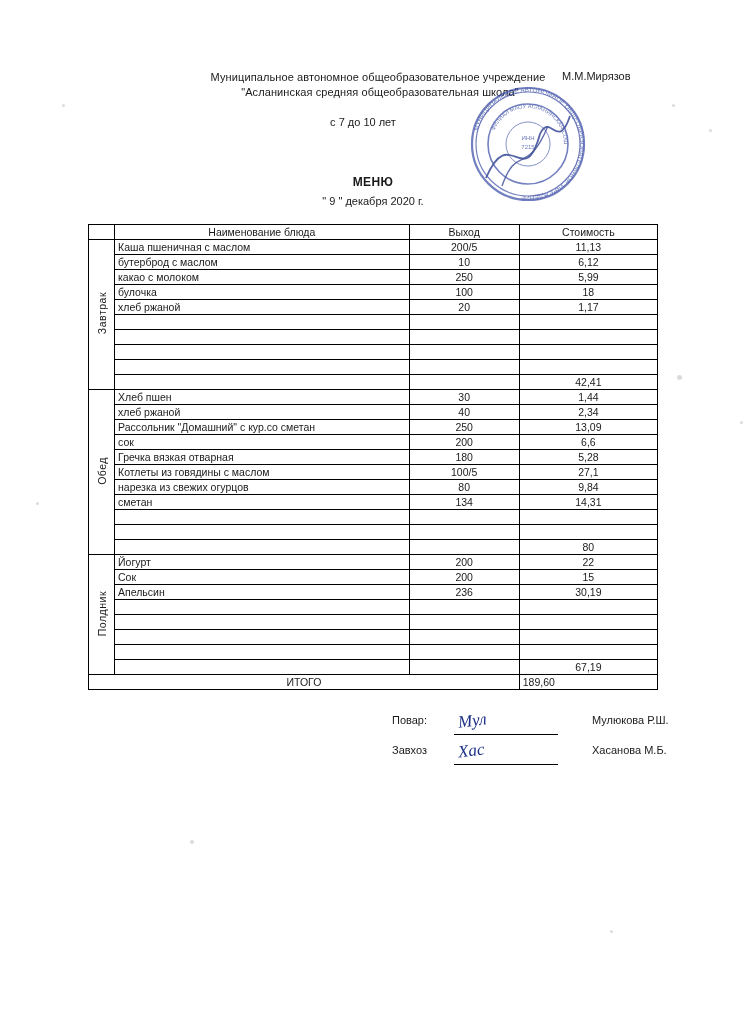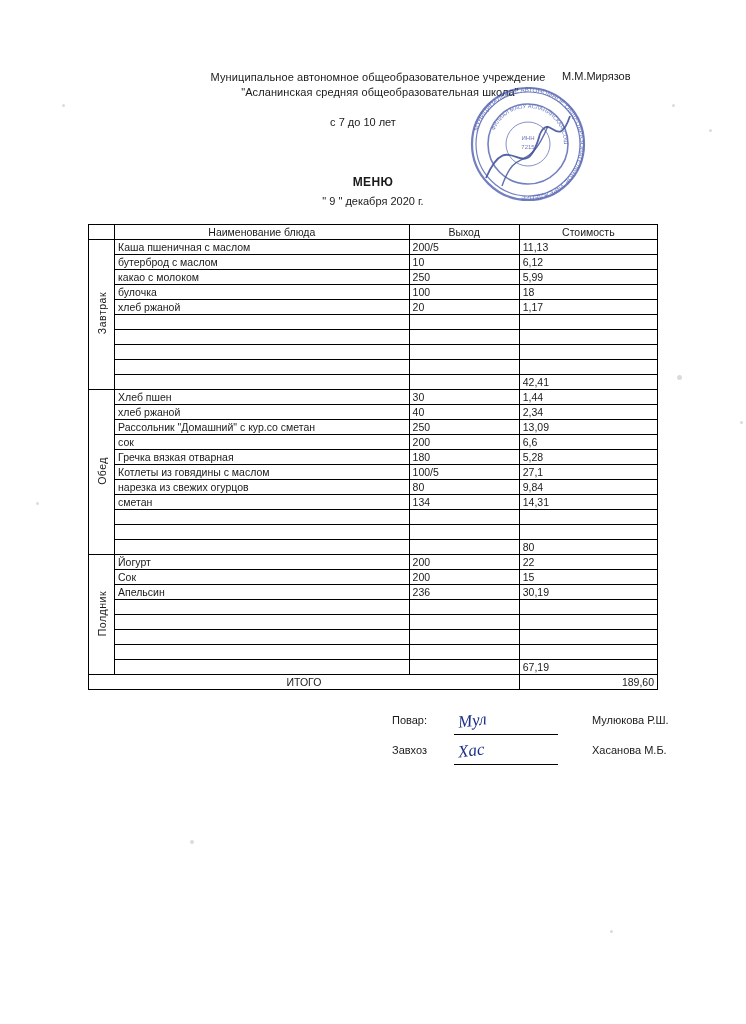--- a/index.html
+++ b/index.html
@@ -112,28 +112,28 @@
     padding: 0;
   }
   .meal-rot {
     writing-mode: vertical-rl;
     transform: rotate(180deg);
     display: inline-block;
     font-size: 10.5px;
     letter-spacing: 0.5px;
     white-space: nowrap;
   }
-  .num { text-align: left; }
+  .num { text-align: center; }
   .total-row td { height: 15px; }
   .itogo-label {
     text-align: center;
     font-weight: normal;
   }
   .itogo-val {
-    text-align: right;
+    text-align: left;
     font-weight: bold;
   }
   .thick-top { border-top: 2px solid #000; }
   
   .signatures {
     position: absolute;
     left: 392px;
     top: 705px;
     font-size: 11px;
     line-height: 30px;

